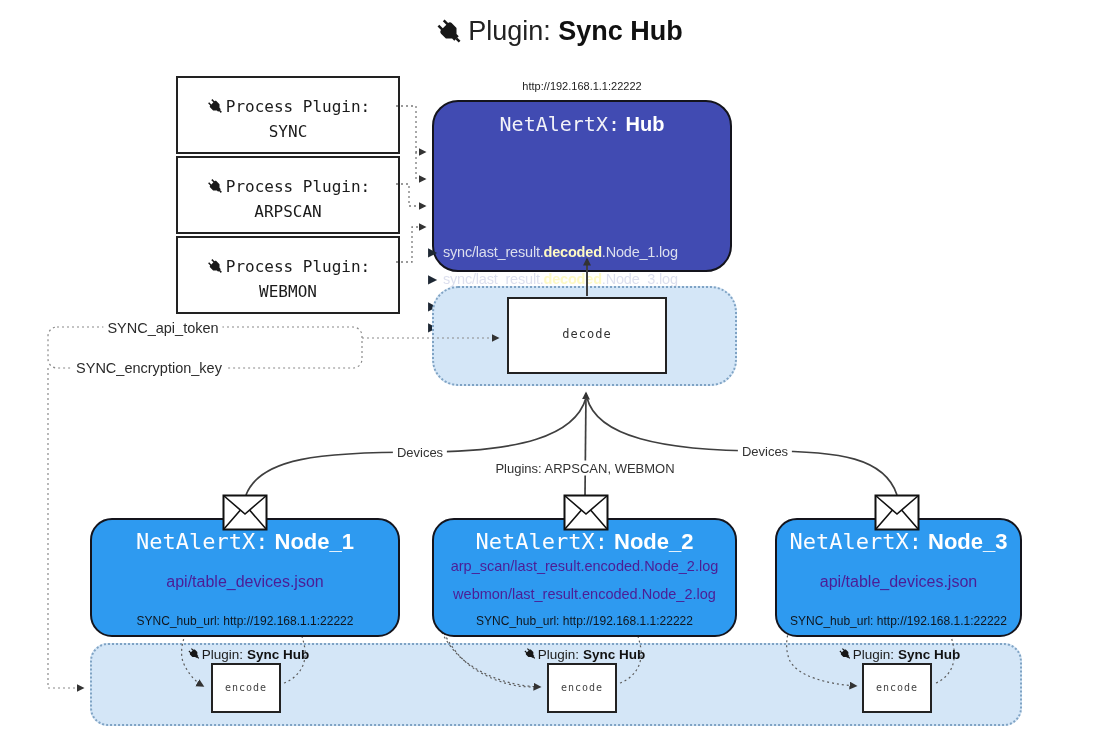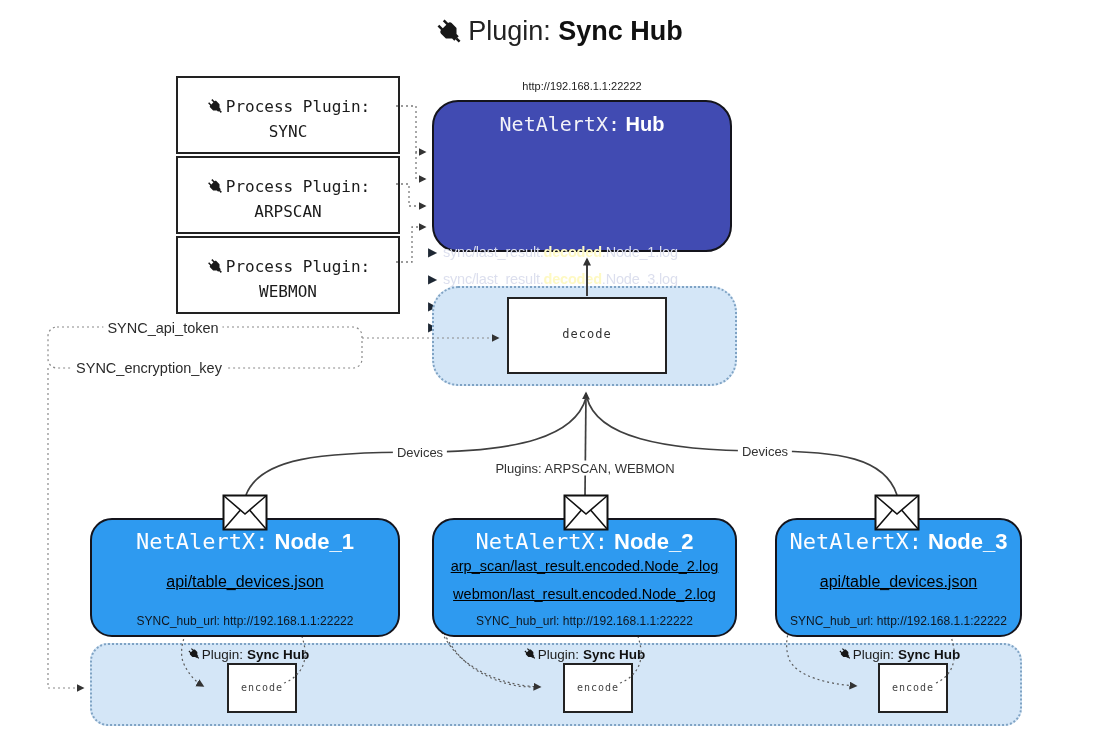--- a/index.html
+++ b/index.html
@@ -12,50 +12,50 @@
   .title-row{left:0;right:0;top:16px;text-align:center;font-size:27px;color:#222;}
   .title-row .plug{width:30px;height:30px;vertical-align:-6px;margin-right:4px;}
   .title-name{font-weight:bold;color:#111;}
 
   
   .pbox{left:176px;width:220px;height:57px;background:#fff;border:2px solid #222;
         text-align:center;font-size:16px;line-height:1.55;padding-top:17px;box-sizing:content-box;}
   .pbox .plug{width:18px;height:18px;vertical-align:-3px;margin-right:2px;}
 
   .hub-url{left:432px;width:300px;top:80px;text-align:center;font-size:11px;color:#222;}
-  .hub-box{left:432px;top:100px;width:300px;height:152px;background:var(--hub_bg,#414bb2);
+  .hub-box{left:432px;top:100px;width:300px;height:172px;background:var(--hub_bg,#414bb2);
            border:2.5px solid #14141c;border-radius:26px;box-sizing:border-box;}
   .hub-title{position:absolute;top:10px;left:0;right:0;text-align:center;font-size:20px;color:#f2f2f8;}
   .hub-title .t-name{font-weight:bold;font-family:"Liberation Sans",sans-serif;color:#fff;}
   .hub-line{position:absolute;left:9px;right:2px;height:19px;font-size:14.5px;color:#dcdfee;letter-spacing:-0.2px;white-space:nowrap;}
   .hub-line b{color:#fef9c3;}
   .hub-line .tri{position:absolute;left:-15px;top:1px;font-size:12px;color:#1d2733;}
   .hl1{top:142px}.hl2{top:169px}.hl3{top:196px}.hl4{top:217px}
 
   .panel{background:var(--panel_bg,#d4e6f7);border:2px dotted var(--panel_border,#7fa3c4);box-sizing:border-box;}
   .decode-panel{left:432px;top:286px;width:305px;height:100px;border-radius:26px;}
   .decode-box{left:507px;top:297px;width:160px;height:77px;background:#fff;border:2px solid #222;
               box-sizing:border-box;text-align:center;line-height:71px;font-size:12px;color:#333;letter-spacing:1px;}
 
   .lab{transform:translate(-50%,-50%);background:#fff;padding:0 4px;font-size:14.5px;color:#2b2b2b;white-space:nowrap;}
   .lab-sm{transform:translate(-50%,-50%);background:#fff;padding:0 4px;font-size:13px;color:#333;white-space:nowrap;}
 
   .node{top:518px;height:119px;background:var(--node_bg,#2e9af0);border:2.5px solid #14141c;
         border-radius:22px;box-sizing:border-box;}
   .node-title{position:absolute;top:9px;left:0;right:0;text-align:center;font-size:22px;color:#fdfdff;}
   .node-title .t-name{font-weight:bold;font-family:"Liberation Sans",sans-serif;color:#fff;}
-  .node-file{position:absolute;left:0;right:0;text-align:center;color:#000000;white-space:nowrap;text-decoration:underline;}
+  .node-file{position:absolute;left:0;right:0;text-align:center;color:#4c1d95;white-space:nowrap;}
   .node-url{position:absolute;bottom:7px;left:0;right:0;text-align:center;font-size:12px;color:#10161d;}
 
   .bottom-panel{left:90px;top:643px;width:932px;height:83px;border-radius:18px;}
   .enc-label{transform:translate(-50%,-50%);font-size:13.5px;color:#1b1b1b;white-space:nowrap;}
   .enc-label .plug{width:14px;height:14px;vertical-align:-2px;margin-right:1px;}
   .enc-label b{color:#111;}
   .enc-box{top:663px;width:70px;height:50px;background:#fff;border:2px solid #222;box-sizing:border-box;
-           text-align:center;line-height:46px;font-size:10px;color:#444;letter-spacing:1px;margin-left:16px;}
+           text-align:center;line-height:46px;font-size:10px;color:#444;letter-spacing:1px;}
 
   .overlay{left:0;top:0;width:1117px;height:754px;pointer-events:none;}
   .envlp{transform:translateX(-50%);}
   .plug path{fill:#171717;}
 </style>
 </head>
 <body>
 
 <div class="canvas">
 

